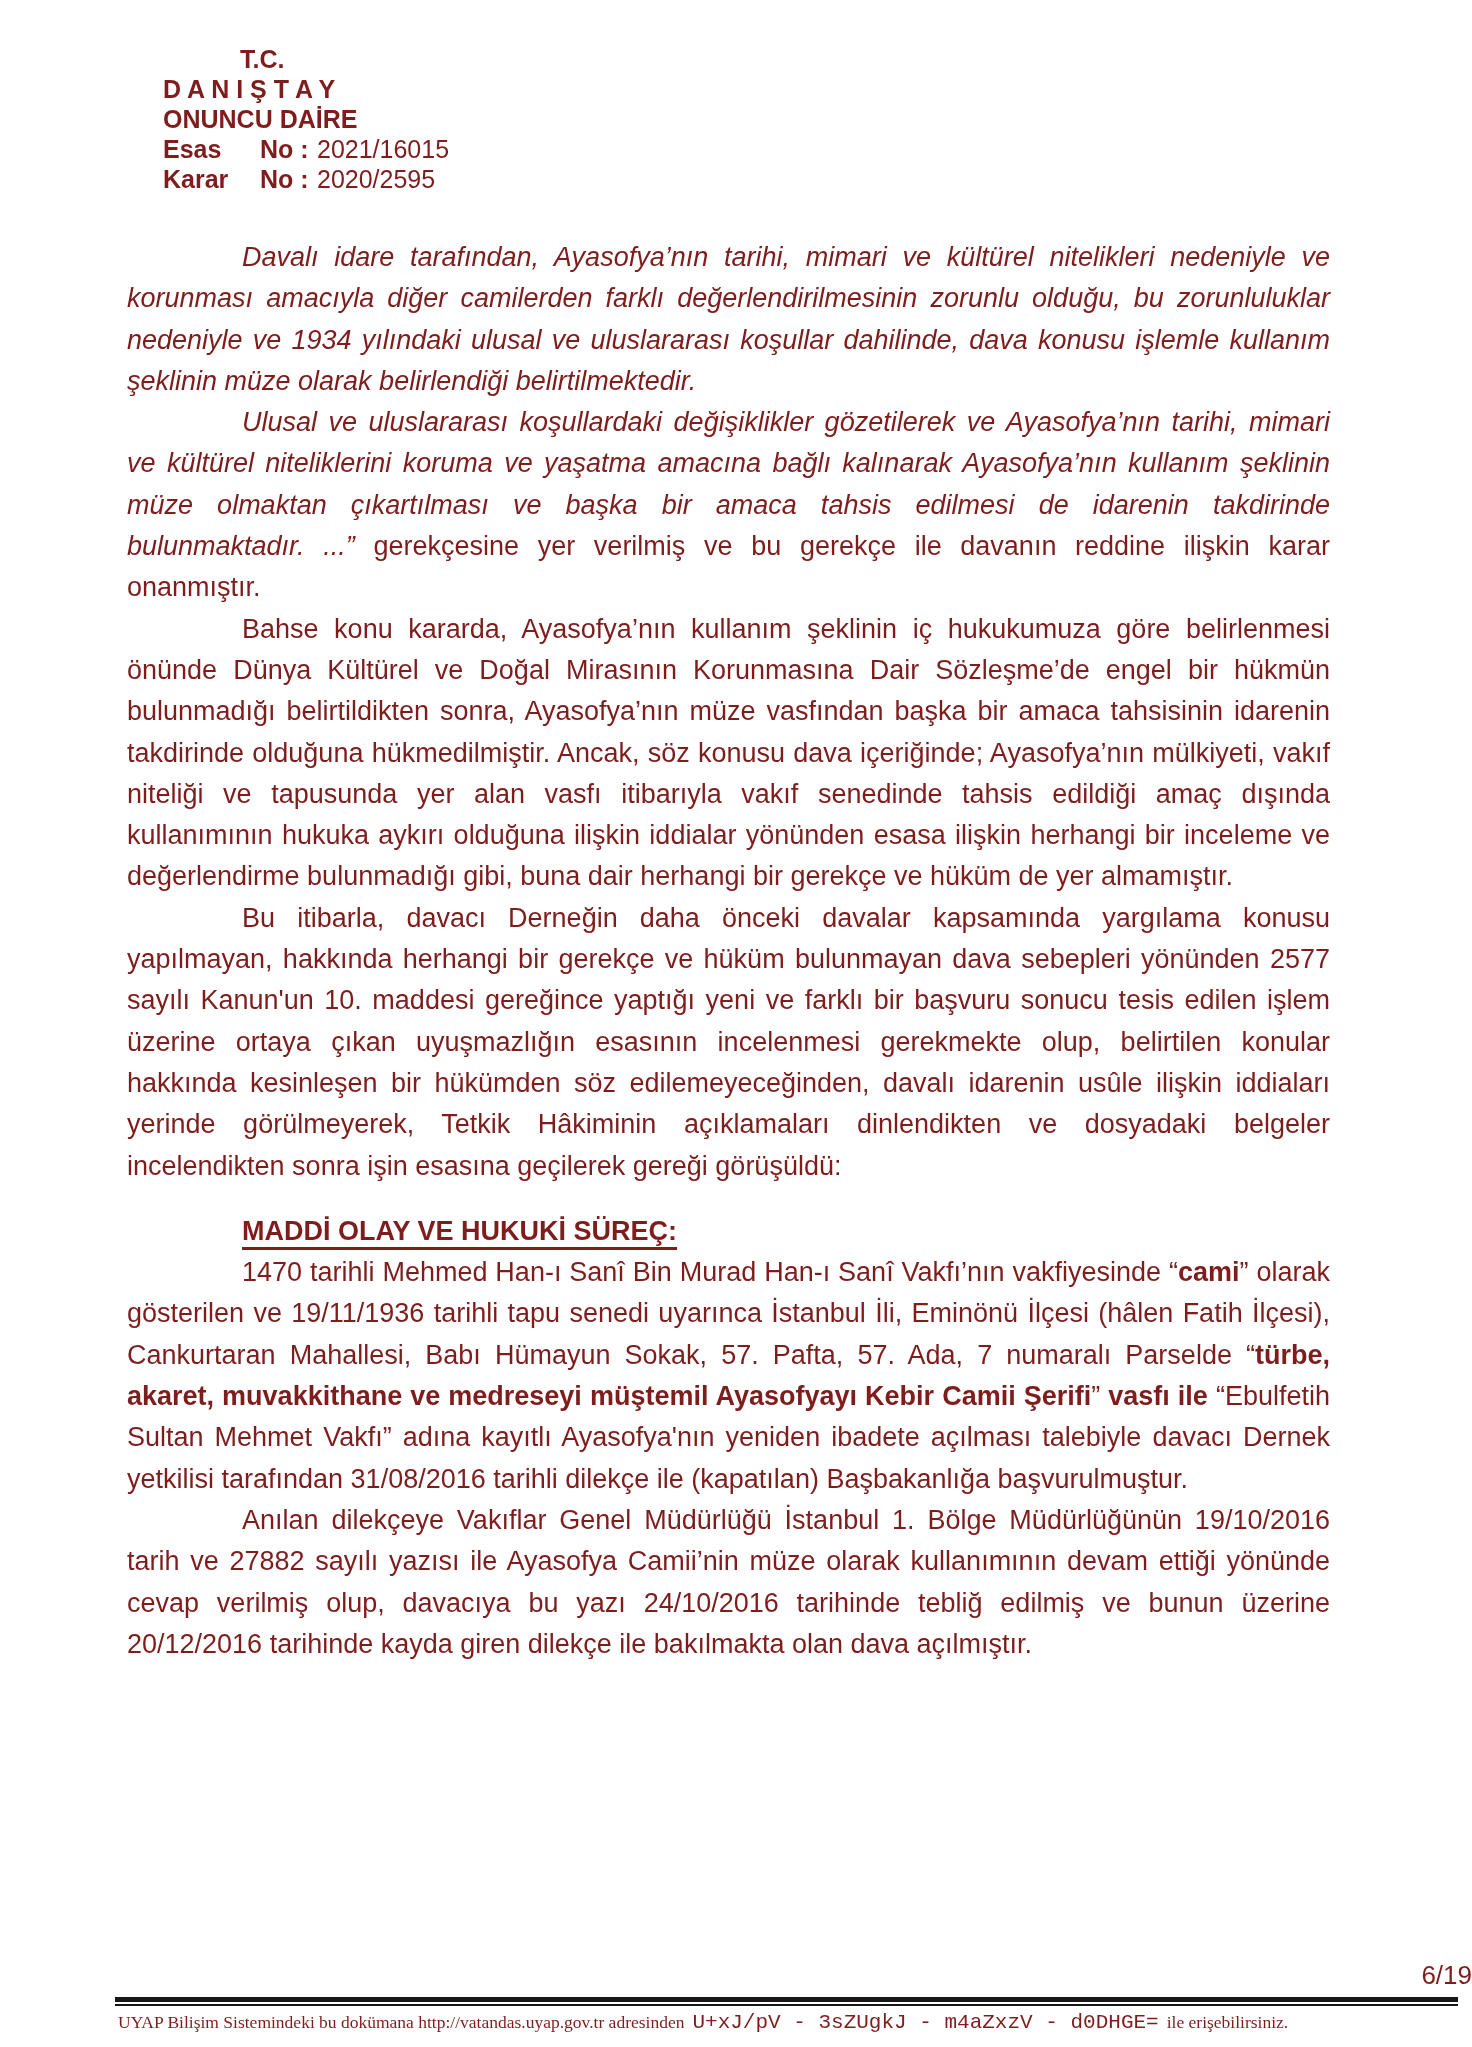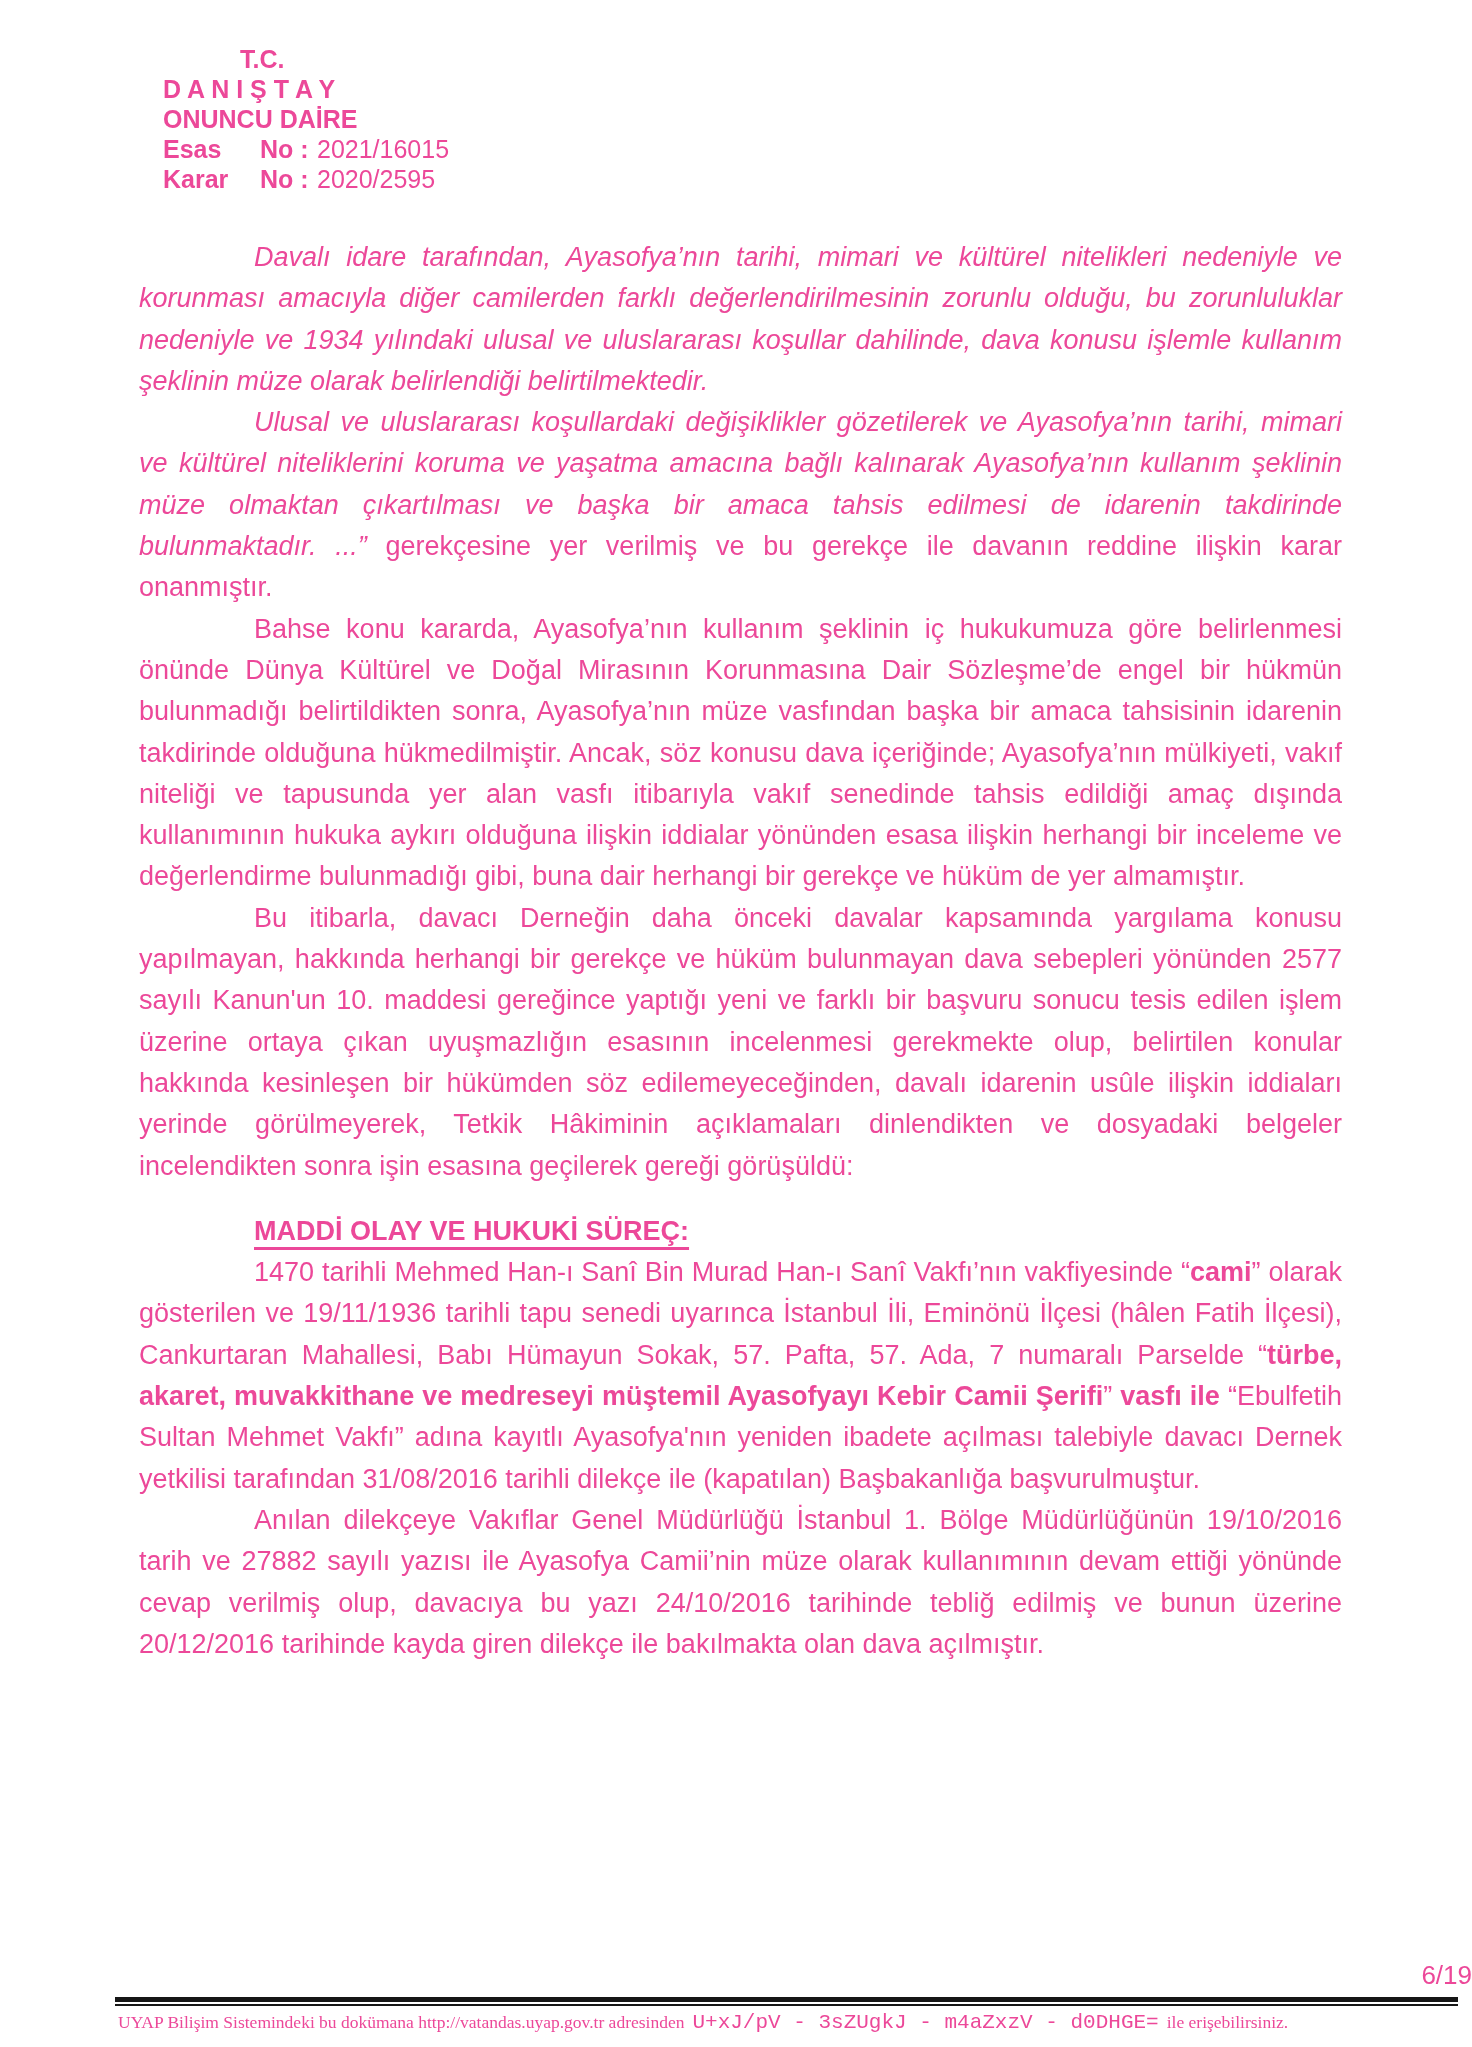--- a/index.html
+++ b/index.html
@@ -1,37 +1,37 @@
 <!DOCTYPE html>
 <html lang="tr"><head>
 <meta charset="utf-8">
 <style>
   html,body{margin:0;padding:0;background:#777;}
   .page{
     position:relative;
     width:1472px;height:2047px;
     margin:0 auto;
     background:#ffffff;
-    color:#ec4899;
+    color:#7f1d1d;
     font-family:"Liberation Sans",sans-serif;
     overflow:hidden;
   }
   
   .doc-header{
     position:absolute;left:163px;top:44px;
     font-size:25px;font-weight:bold;line-height:30px;
     white-space:nowrap;
   }
   .h-tc{padding-left:77px;}
   .h-row .h-label{display:inline-block;width:97px;}
   .h-row .h-no{display:inline-block;width:57px;}
   .h-row .h-value{font-weight:normal;}
   
   .doc-body{
-    position:absolute;left:139px;top:237px;width:1203px;
+    position:absolute;left:127px;top:237px;width:1203px;
     font-size:27px;line-height:41.3px;
     text-align:justify;
   }
   .para{margin:0;text-indent:115px;}
   .para.heading{
     margin-top:24px;
     text-align:left;
   }
   .seg-n{font-style:normal;}
   .seg-i{font-style:italic;}

